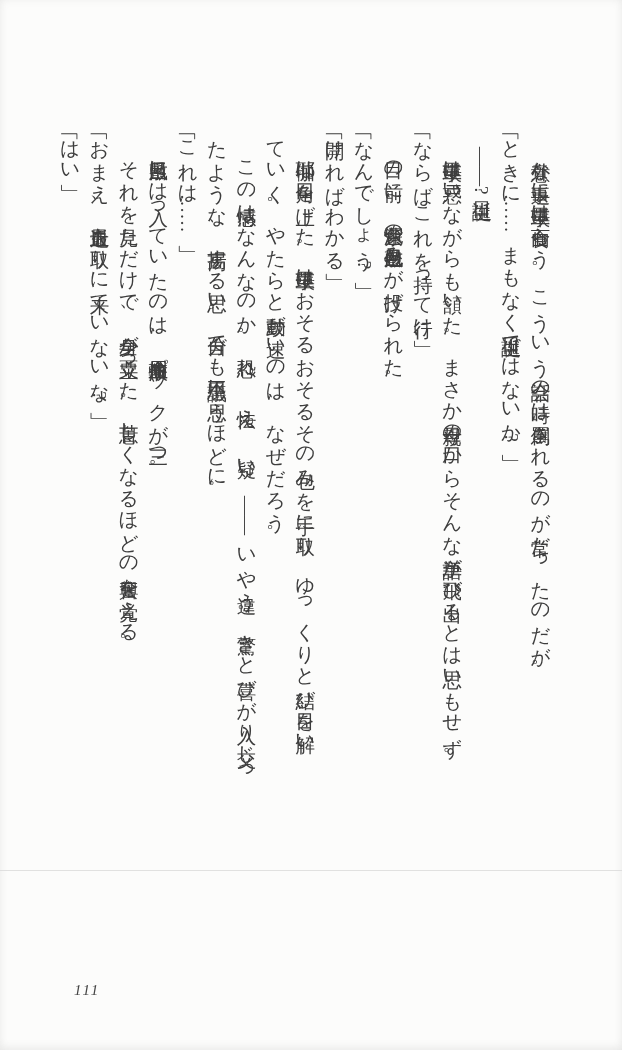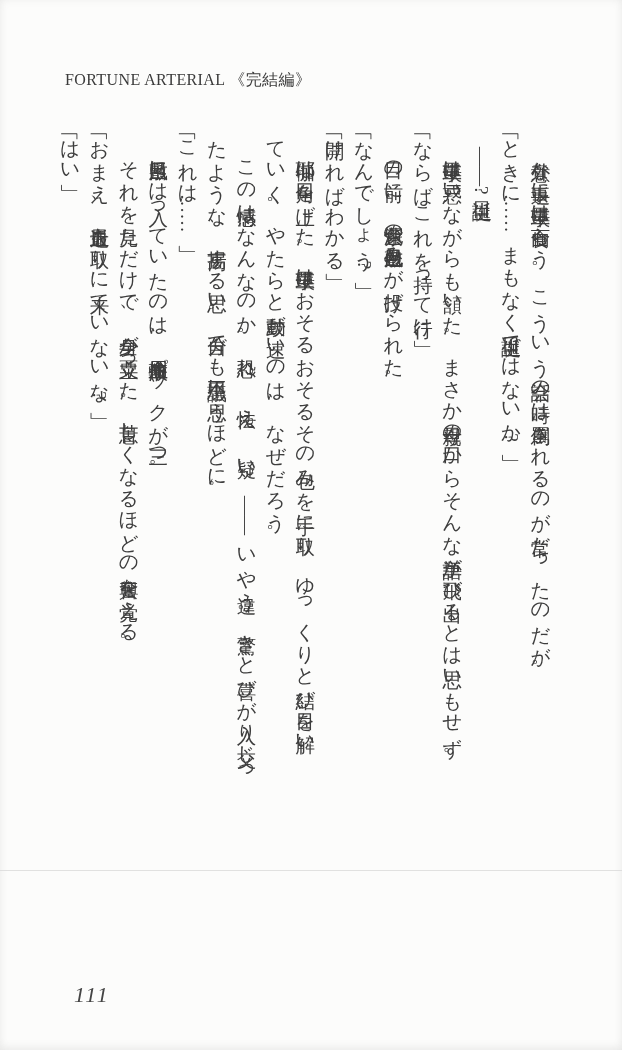--- a/index.html
+++ b/index.html
@@ -59,32 +59,31 @@
     top: 870px;
     width: 622px;
     height: 1px;
     background: var(--faint-line);
     opacity: 0.8;
   }
   .page-number {
     position: absolute;
     left: 74px;
     top: 982px;
-    font-size: 22px;
+    font-size: 15px;
     font-style: italic;
     letter-spacing: 2px;
     color: #444444;
   }
 </style>
 </head>
 <body>
 
 <div class="page">
 
-  <div class="running-header">FORTUNE ARTERIAL 《完結編》</div>
 
   <div class="text-area">
       <div class="col indent">意外な返事に瑛里華は面食らう。こういう会話の時は罵倒されるのが常だったのだが。</div>
       <div class="col">「ときに……まもなく誕生日ではないか?」</div>
       <div class="col indent">――誕生日?</div>
       <div class="col indent">瑛里華は戸惑いながらも頷いた。まさか母親の口からそんな単語が飛び出るとは思いもせず。</div>
       <div class="col">「ならばこれを持って行け」</div>
       <div class="col indent">目の前に、深紫色の風呂敷包みが投げられた。</div>
       <div class="col">「なんでしょう?」</div>
       <div class="col">「開ければわかる」</div>

